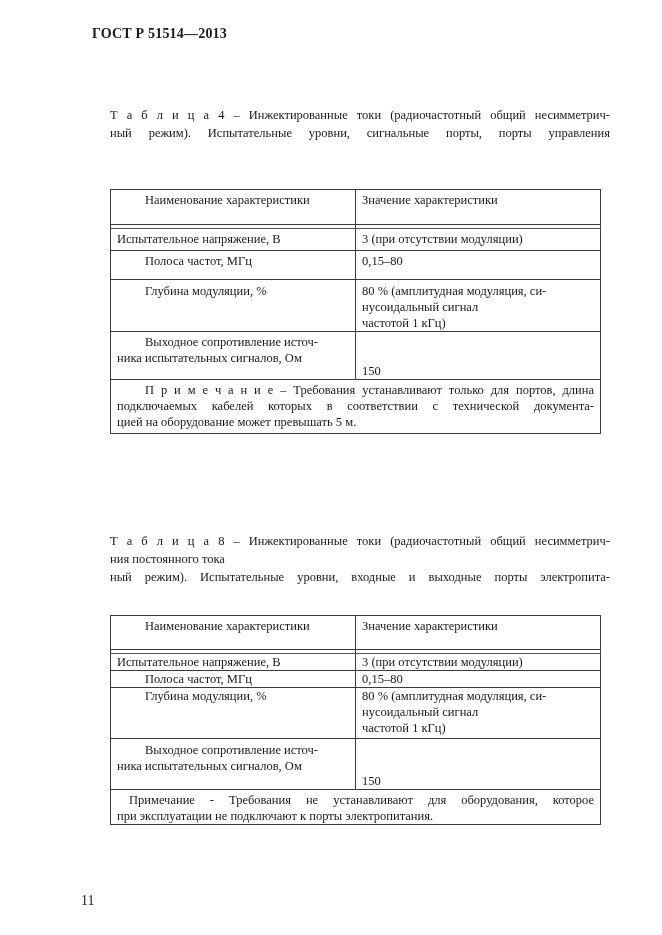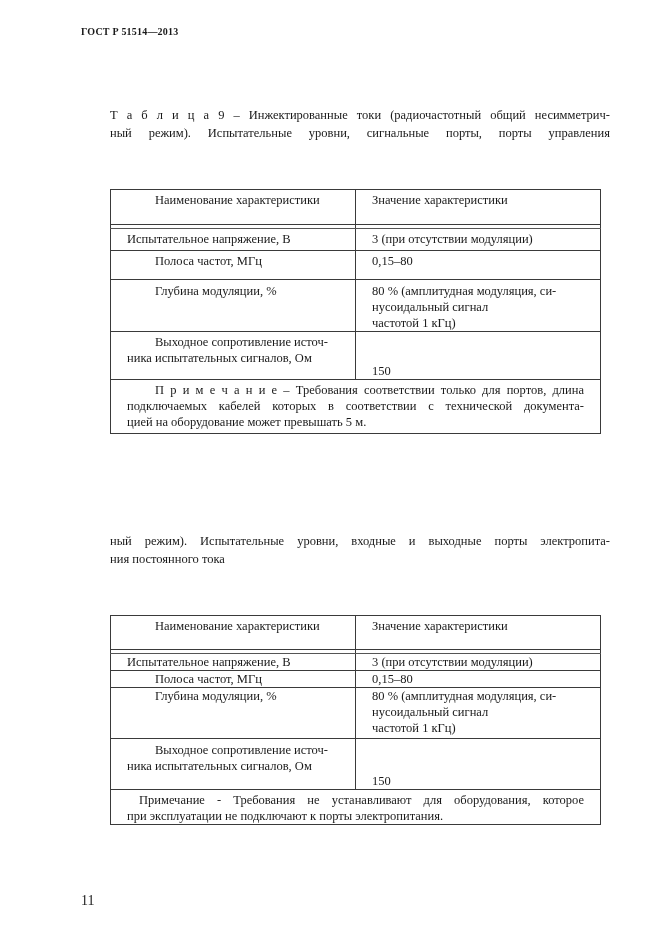--- a/index.html
+++ b/index.html
@@ -1,40 +1,40 @@
 <!DOCTYPE html>
 <html><head>
 <meta charset="utf-8">
 <style>
   html, body { margin:0; padding:0; background:#ffffff; }
   body { width:662px; height:935px; position:relative; overflow:hidden;
          font-family:"Liberation Serif","DejaVu Serif",serif; color:#1a1a1a; }
-  .doc-header { position:absolute; left:81px; top:26px; font-weight:bold; font-size:10px; letter-spacing:0.2px; }
+  .doc-header { position:absolute; left:92px; top:26px; font-weight:bold; font-size:14px; letter-spacing:0.2px; }
   .caption { position:absolute; left:110px; width:500px; font-size:12.5px; line-height:18px; text-align:justify; text-align-last:justify; }
   .caption.last-left { text-align-last:left; }
   .caption .line { display:block; }
   table.gost { position:absolute; left:110px; width:490px; border-collapse:collapse; font-size:12.5px; line-height:16px; table-layout:fixed; }
-  table.gost td { border:1px solid #3a3a3a; padding:0 16px; vertical-align:top; }
+  table.gost td { border:1px solid #3a3a3a; padding:0 6px; vertical-align:top; }
   table.gost col.c1 { width:245px; }
   table.gost col.c2 { width:245px; }
   table.gost tr.head td { padding-top:2px; }
   table.gost tr.dbl td { height:3px; padding:0; border-left:1px solid #3a3a3a; border-right:1px solid #3a3a3a; border-top:1px solid #555; border-bottom:1px solid #555; }
   .center { }
   .indent { text-indent:28px; }
   .note-cell { text-align:justify; }
   .val-bottom { vertical-align:bottom !important; }
   .page-num { position:absolute; left:81px; top:893px; font-size:14px; }
 </style>
 </head>
 <body>
 
 <div class="doc-header">ГОСТ Р  51514—2013</div>
 
 <div class="caption" style="top:106px;">
-  <span class="line">Т а б л и ц а 9 – Инжектированные токи (радиочастотный общий несимметрич-</span>
+  <span class="line">Т а б л и ц а 4 – Инжектированные токи (радиочастотный общий несимметрич-</span>
   <span class="line">ный  режим).  Испытательные уровни,  сигнальные   порты,   порты  управления</span>
 </div>
 
 <table class="gost" style="top:189px;">
   <colgroup>
       <col class="c1">
       <col class="c2">
     </colgroup>
   <tbody>
       <tr class="head" style="height:35px;">
@@ -63,31 +63,32 @@
   </tr>
   <tr style="height:48px;">
     <td style="padding-top:2px;">
       <div class="indent">Выходное   сопротивление источ-</div>
       <div>ника испытательных сигналов, Ом</div>
     </td>
     <td class="val-bottom">150</td>
   </tr>
   <tr style="height:54px;">
     <td colspan="2" class="note-cell" style="padding-top:2px;">
-      <div class="indent" style="text-align-last:justify;">П р и м е ч а н и е – Требования соответствии только  для  портов, длина</div>
+      <div class="indent" style="text-align-last:justify;">П р и м е ч а н и е – Требования устанавливают только  для  портов, длина</div>
       <div style="text-align-last:justify;">подключаемых кабелей которых в соответствии с технической документа-</div>
       <div>цией на оборудование  может превышать  5 м.</div>
     </td>
   </tr>
 </tbody>
   </table>
 
 <div class="caption last-left" style="top:532px;">
+  <span class="line" style="text-align-last:justify;">Т а б л и ц а 8 – Инжектированные   токи   (радиочастотный общий несимметрич-</span>
+  <span class="line">ния  постоянного тока</span>
   <span class="line" style="text-align-last:justify;">ный  режим). Испытательные уровни,   входные и выходные порты электропита-</span>
-  <span class="line">ния  постоянного тока</span>
 </div>
 
 <table class="gost" style="top:615px;">
   <colgroup>
       <col class="c1">
       <col class="c2">
     </colgroup>
   <tbody>
       <tr class="head" style="height:34px;">
     <td class="indent">Наименование характеристики</td>

